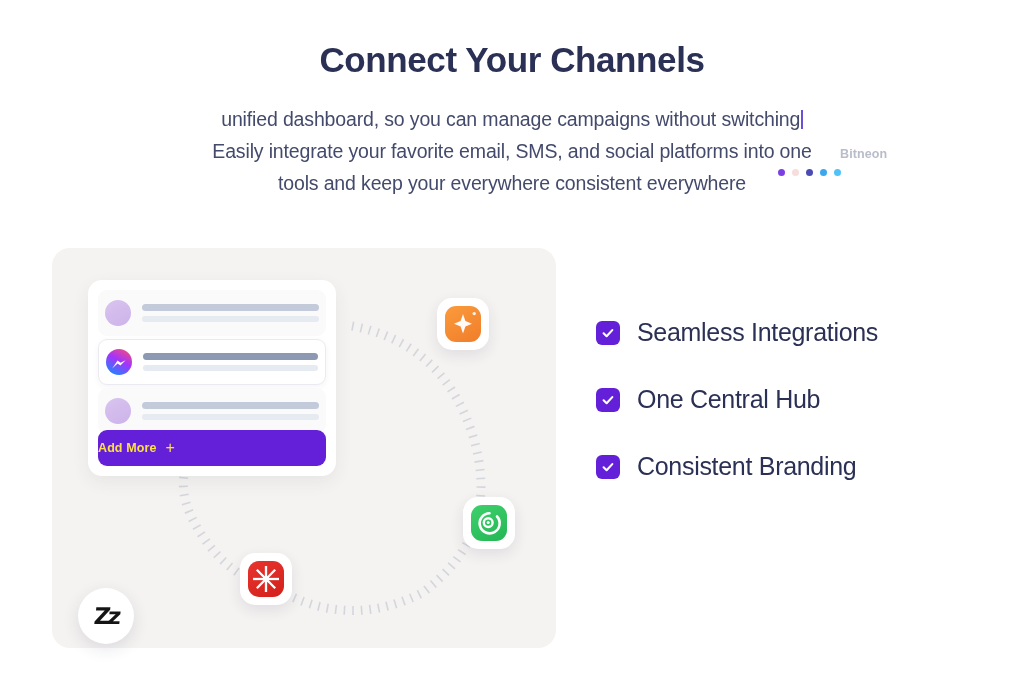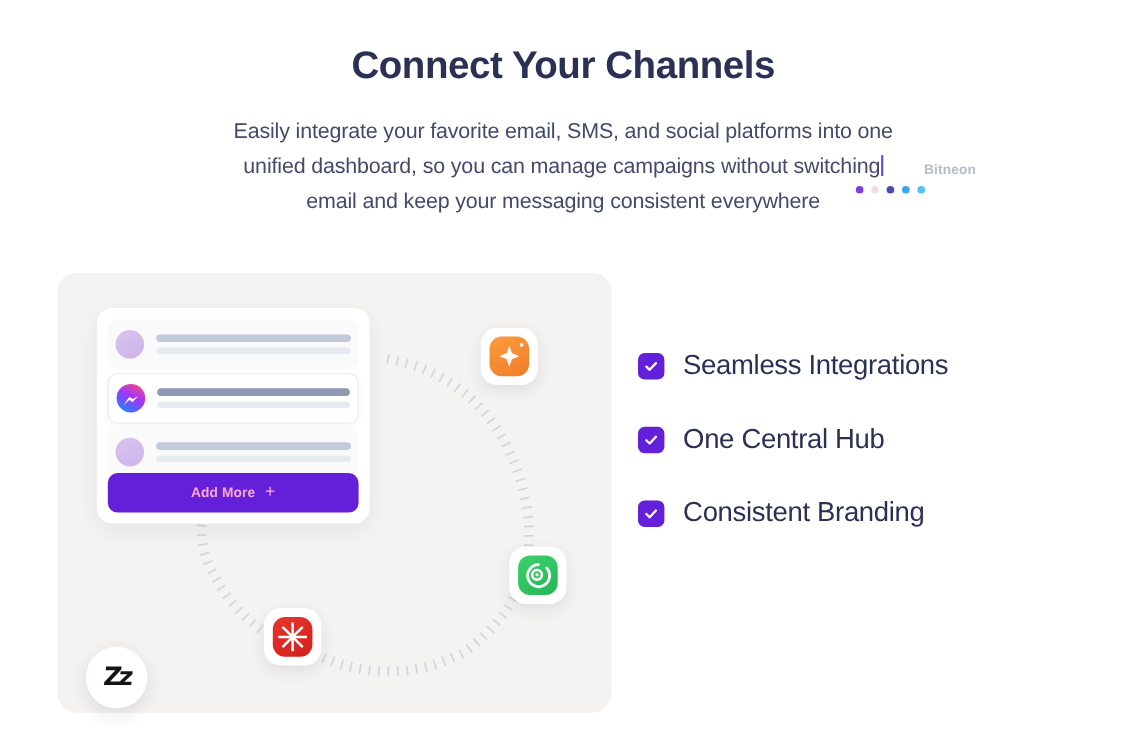--- a/index.html
+++ b/index.html
@@ -72,22 +72,22 @@
   .av.msgr svg { position:absolute; left:5px; top:6px; }
   .lines { flex:1; display:flex; flex-direction:column; gap:5px; }
   .l1 { height:7px; border-radius:4px; background:#c3cada; }
   .row.active .l1 { background:#8d99b3; }
   .l2 { height:6px; border-radius:4px; background:#e6eaf1; width:100%; }
 
   .addmore {
     position:absolute; left:10px; right:10px; bottom:10px;
     height:36px; border-radius:9px;
     background:#6320d8;
-    color:#f9a8d4; font-size:12.5px; font-weight:600;
-    display:flex; align-items:center; justify-content:center; gap:9px;
+    color:#fde047; font-size:12.5px; font-weight:600;
+    display:flex; align-items:center; gap:9px;
     letter-spacing:0.1px; cursor:pointer; border:none;
   }
   .addmore .plus { font-size:16px; font-weight:400; line-height:1; }
 
   
   .arc { position:absolute; left:0; top:0; width:504px; height:400px; pointer-events:none; }
 
   
   .tile {
     position:absolute; width:52px; height:52px; border-radius:15px;
@@ -105,44 +105,44 @@
   .tile.red-t    { left:188px; top:305px; }
 
   .tile.circle-t {
     left:26px; top:340px; width:56px; height:56px; border-radius:50%;
     box-shadow:0 5px 16px rgba(60,50,90,0.13);
   }
   .zlogo { font-family:"DejaVu Sans", sans-serif; font-size:23px; font-weight:700;
     color:#141414; letter-spacing:-3px; transform:skewX(-6deg); line-height:1; }
 
   
-  .checklist { position:absolute; left:580px; top:318px; }
+  .checklist { position:absolute; left:596px; top:318px; }
   .check-item { display:flex; align-items:center; gap:17px; margin-bottom:38px; }
   .cbox {
     width:24px; height:24px; border-radius:6px; background:#6320d8;
     flex:0 0 24px; display:flex; align-items:center; justify-content:center;
   }
   .check-label {
     font-size:25px; color:#2b3055; font-weight:500; letter-spacing:-0.3px;
     white-space:nowrap;
   }
 </style>
 </head>
 <body>
 
 <div class="page">
 
   <div class="header">
     <h1 class="title">Connect Your Channels</h1>
     <div class="subtitle">
-      <div>Easily integrate your favorite email, SMS, and social platforms into one</div>
       <div>
         <span>unified dashboard, so you can manage campaigns without switching</span><span class="caret"></span>
       </div>
-      <div>email and keep your messaging consistent everywhere</div>
+      <div>Easily integrate your favorite email, SMS, and social platforms into one</div>
+      <div>tools and keep your everywhere consistent everywhere</div>
     </div>
   </div>
 
   <div class="watermark">
     <div class="wm-text">Bitneon</div>
     <div class="wm-dots">
       <i style="background:#7b3fe4"></i>
       <i style="background:#f6dede"></i>
       <i style="background:#4a4bb5"></i>
       <i style="background:#3aa8ef"></i>

